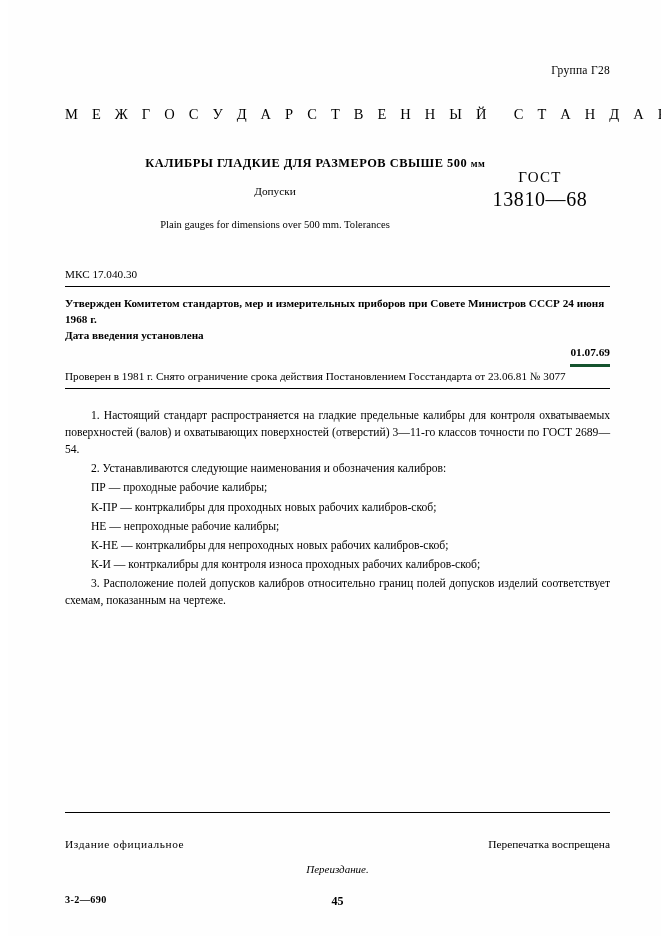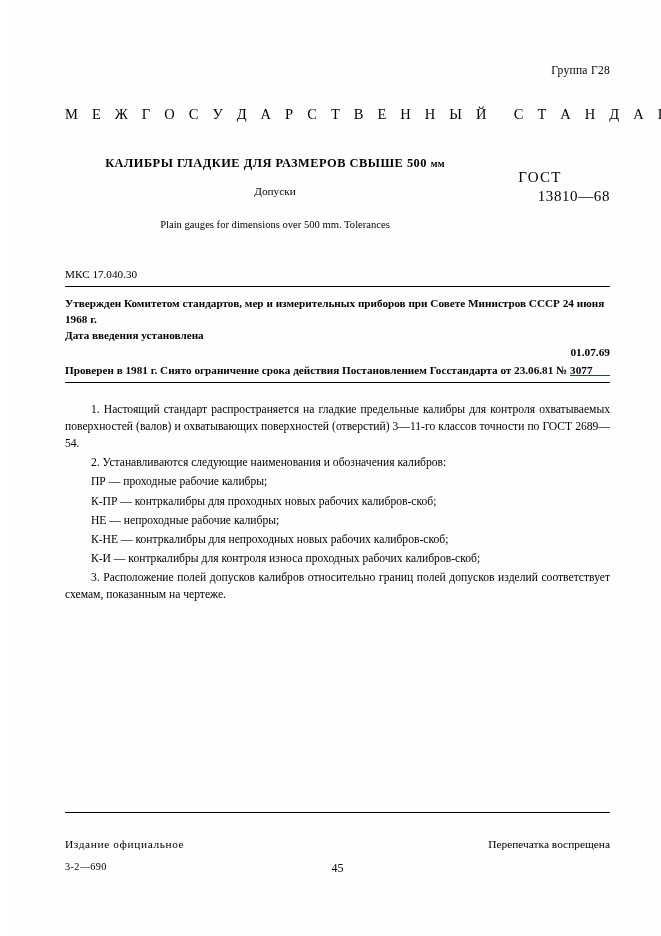--- a/index.html
+++ b/index.html
@@ -51,21 +51,21 @@
 
   .title-block {
     position: relative;
     margin-top: 33px;
     min-height: 78px;
   }
   .title-left {
     width: 420px;
   }
   .doc-title {
-    text-align: center;
+    text-align: right;
     font-size: 12.4px;
     font-weight: bold;
     letter-spacing: 0.5px;
   }
   .doc-title .small {
     font-size: 10px;
     font-weight: bold;
     letter-spacing: 0.3px;
   }
   .doc-sub {
@@ -84,23 +84,22 @@
     top: 12px;
     width: 140px;
     text-align: center;
     line-height: 1.25;
   }
   .gost-word {
     font-size: 15px;
     letter-spacing: 1.2px;
   }
   .gost-num {
-    font-size: 15px;
+    font-size: 20px;
     letter-spacing: 0.6px;
-    text-align: right;
   }
 
   .mks {
     font-size: 11.2px;
     margin-top: 34px;
   }
 
   .rule {
     border: 0;
     border-top: 1px solid #000;
@@ -117,27 +116,27 @@
     line-height: 1.42;
     margin-top: 9px;
   }
   .date-line {
     text-align: right;
     font-size: 11.3px;
     font-weight: bold;
     margin-top: 2px;
   }
   .date-line span {
-    border-bottom: 1px solid #14532d;
-    padding-bottom: 17px;
+    border-bottom: 3px solid #14532d;
+    padding-bottom: 6px;
   }
   .checked {
     font-size: 11.2px;
-    font-weight: bold;
-    margin-top: 6px;
+    font-weight: normal;
+    margin-top: 12px;
   }
 
   .body-text {
     margin-top: 18px;
     font-size: 11.6px;
     line-height: 1.48;
     text-align: justify;
   }
   .para {
     margin-bottom: 2px;
@@ -170,22 +169,23 @@
     letter-spacing: 0.6px;
   }
   .footer-center {
     text-align: center;
     font-size: 11px;
     font-style: italic;
     margin-top: 13px;
   }
   .footer-bottom {
     position: relative;
-    margin-top: 11px;
+    margin-top: 19px;
     height: 16px;
+    font-weight: bold;
   }
   .footer-code {
     position: absolute;
     left: 0;
     font-size: 10.2px;
     letter-spacing: 0.4px;
   }
   .page-num {
     text-align: center;
     font-size: 12px;
@@ -248,19 +248,20 @@
     </div>
 
   </div>
 
   <div class="footer">
     <hr class="footer-rule">
     <div class="footer-row">
       <div class="footer-left">Издание  официальное</div>
       <div class="footer-right">Перепечатка воспрещена</div>
     </div>
+    <div class="footer-center">Переиздание.</div>
     <div class="footer-bottom">
       <div class="footer-code">3-2—690</div>
       <div class="page-num">45</div>
     </div>
   </div>
 
 </div>
 
 </body></html>

